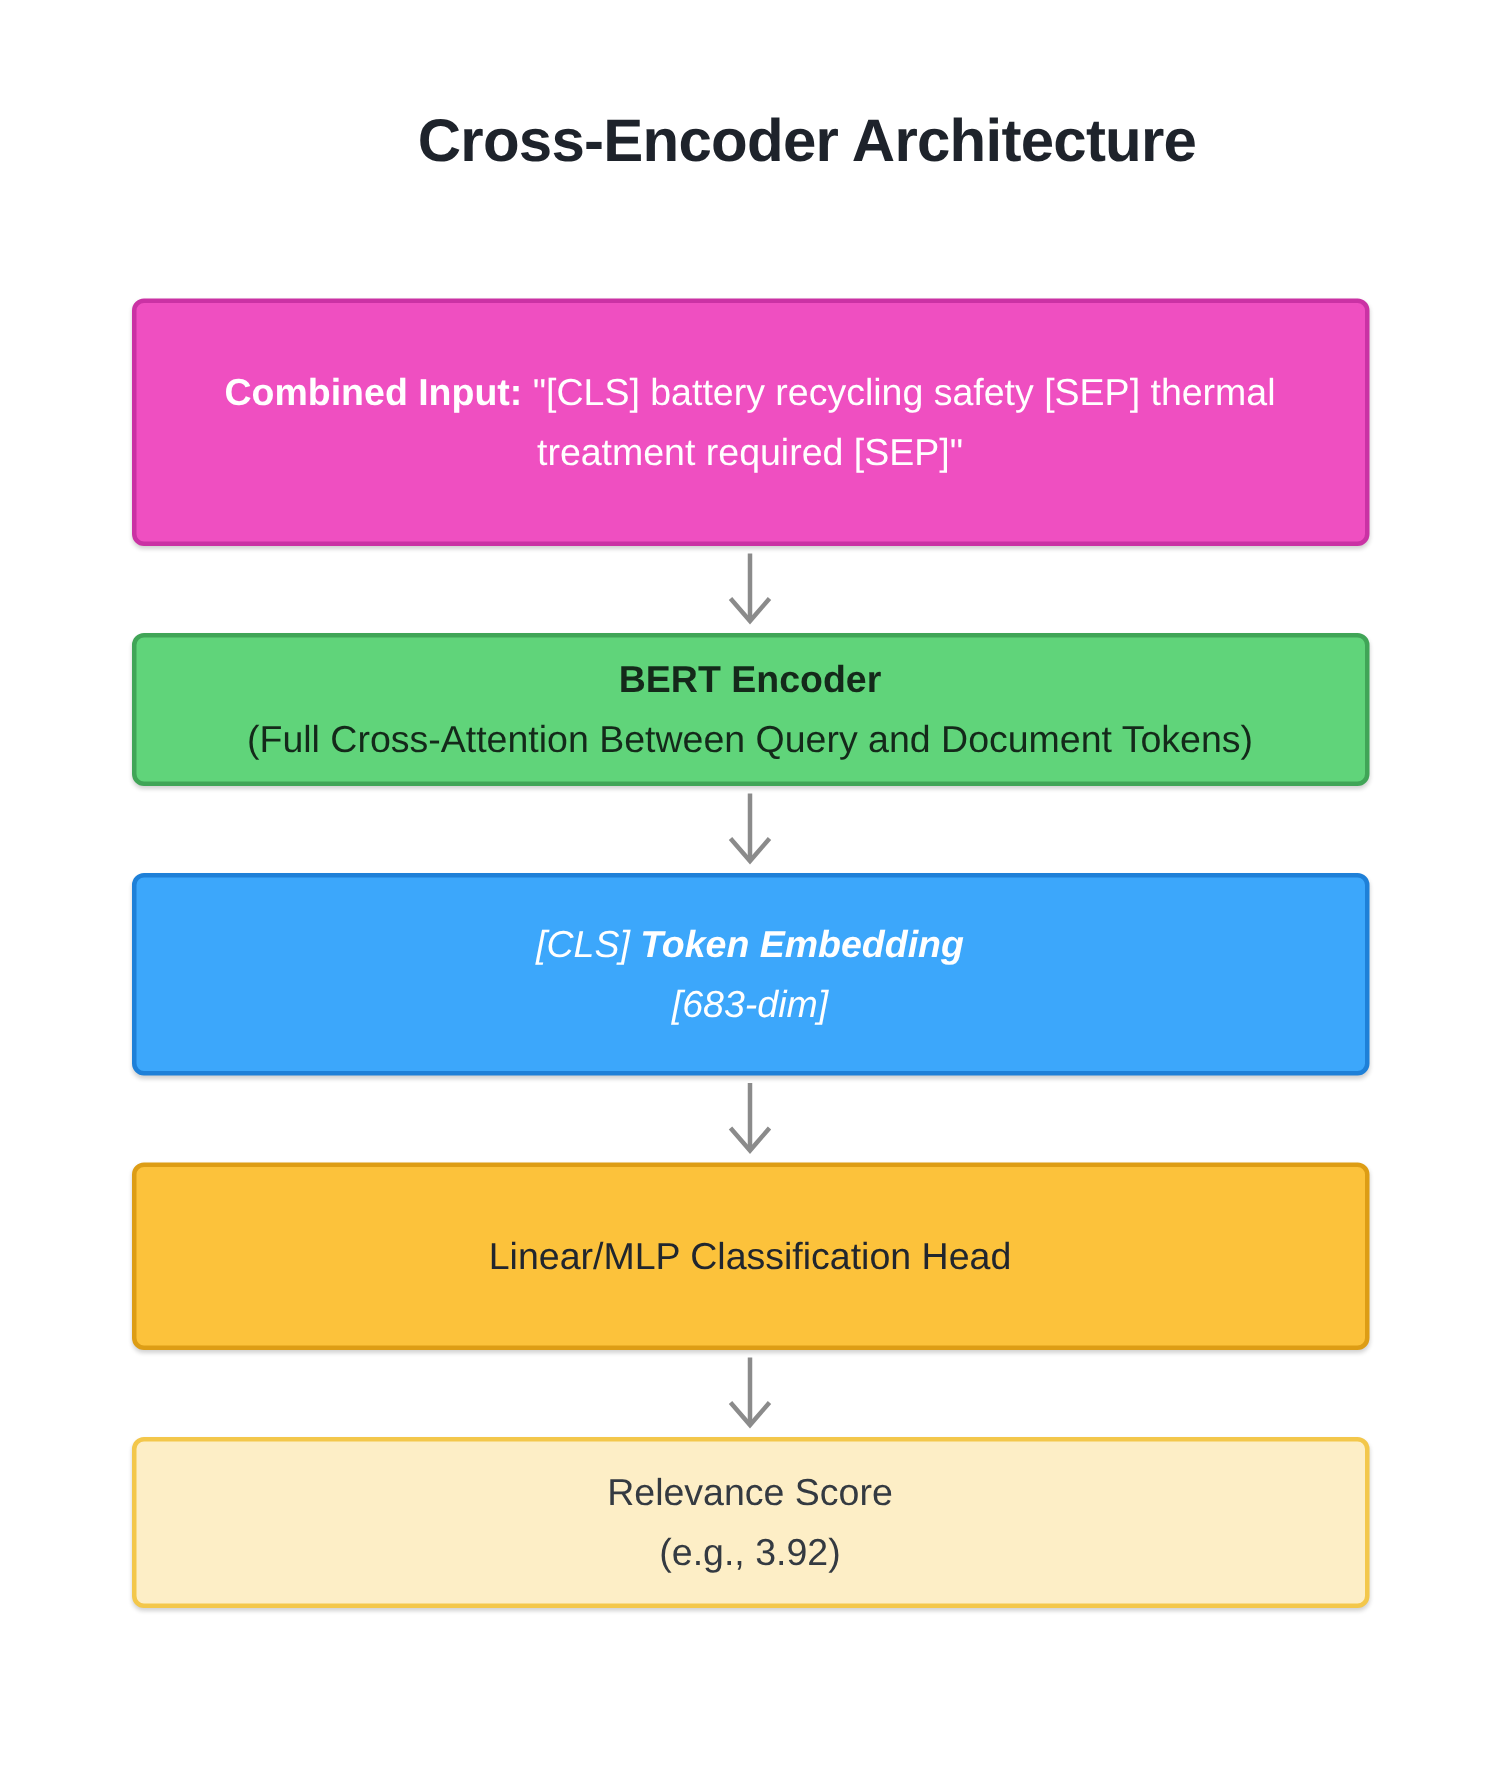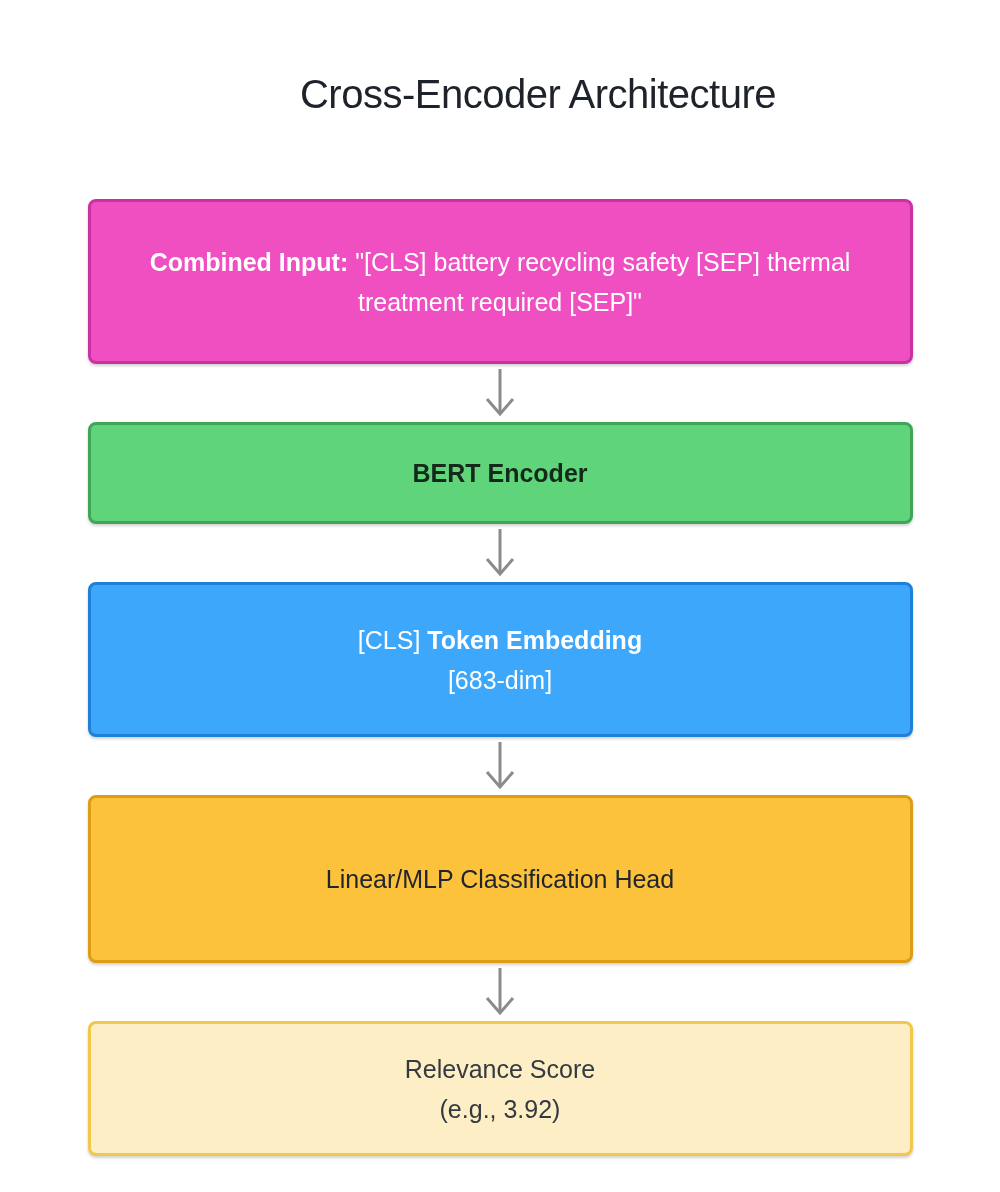--- a/index.html
+++ b/index.html
@@ -11,21 +11,21 @@
     width: 1000px;
     height: 1192px;
     overflow: hidden;
     font-family: "Liberation Sans", sans-serif;
   }
   .title {
     margin-top: 70px;
     padding-left: 76px; 
     text-align: center;
     font-size: 40px;
-    font-weight: 400;
+    font-weight: 700;
     line-height: 48px;
     letter-spacing: -0.5px;
   }
   .flow {
     width: 825px;
     margin: 81px auto 0 auto;
     display: flex;
     flex-direction: column;
     align-items: stretch;
   }
@@ -68,43 +68,44 @@
       <div class="line"><span>treatment required [SEP]"</span></div>
     </div>
     <div class="arrow-gap">
       <svg width="40" height="58" viewBox="0 0 40 58">
         <line x1="20" y1="5" x2="20" y2="49" stroke="#8b8b8b" stroke-width="3"></line>
         <polyline points="7,35 20,50 33,35" fill="none" stroke="#8b8b8b" stroke-width="3"></polyline>
       </svg>
     </div>
     <div class="node" style="background: rgb(96, 212, 122); border-color: rgb(64, 165, 87); color: rgb(20, 41, 26); height: 102px;">
       <div class="line"><span class="bold">BERT Encoder</span></div>
+      <div class="line"><span>(Full Cross-Attention Between Query and Document Tokens)</span></div>
     </div>
     <div class="arrow-gap">
       <svg width="40" height="58" viewBox="0 0 40 58">
         <line x1="20" y1="5" x2="20" y2="49" stroke="#8b8b8b" stroke-width="3"></line>
         <polyline points="7,35 20,50 33,35" fill="none" stroke="#8b8b8b" stroke-width="3"></polyline>
       </svg>
     </div>
-    <div class="node" style="background: rgb(60, 167, 251); border-color: rgb(30, 128, 216); color: rgb(255, 255, 255); height: 155px;">
+    <div class="node" style="background: rgb(60, 167, 251); border-color: rgb(30, 128, 216); color: rgb(255, 255, 255); height: 135px; font-style: italic;">
       <div class="line"><span>[CLS] </span><span class="bold">Token Embedding</span></div>
       <div class="line"><span>[683-dim]</span></div>
     </div>
     <div class="arrow-gap">
       <svg width="40" height="58" viewBox="0 0 40 58">
         <line x1="20" y1="5" x2="20" y2="49" stroke="#8b8b8b" stroke-width="3"></line>
         <polyline points="7,35 20,50 33,35" fill="none" stroke="#8b8b8b" stroke-width="3"></polyline>
       </svg>
     </div>
-    <div class="node" style="background: rgb(252, 194, 59); border-color: rgb(221, 157, 21); color: rgb(33, 38, 46); height: 168px;">
+    <div class="node" style="background: rgb(252, 194, 59); border-color: rgb(221, 157, 21); color: rgb(33, 38, 46); height: 125px;">
       <div class="line"><span>Linear/MLP Classification Head</span></div>
     </div>
     <div class="arrow-gap">
       <svg width="40" height="58" viewBox="0 0 40 58">
         <line x1="20" y1="5" x2="20" y2="49" stroke="#8b8b8b" stroke-width="3"></line>
         <polyline points="7,35 20,50 33,35" fill="none" stroke="#8b8b8b" stroke-width="3"></polyline>
       </svg>
     </div>
-    <div class="node" style="background: rgb(253, 238, 198); border-color: rgb(243, 199, 75); color: rgb(52, 58, 65); height: 135px;">
+    <div class="node" style="background: rgb(253, 238, 198); border-color: rgb(243, 199, 75); color: rgb(52, 58, 65); height: 114px;">
       <div class="line"><span>Relevance Score</span></div>
       <div class="line"><span>(e.g., 3.92)</span></div>
     </div>
   </div>
 
 </body></html>

